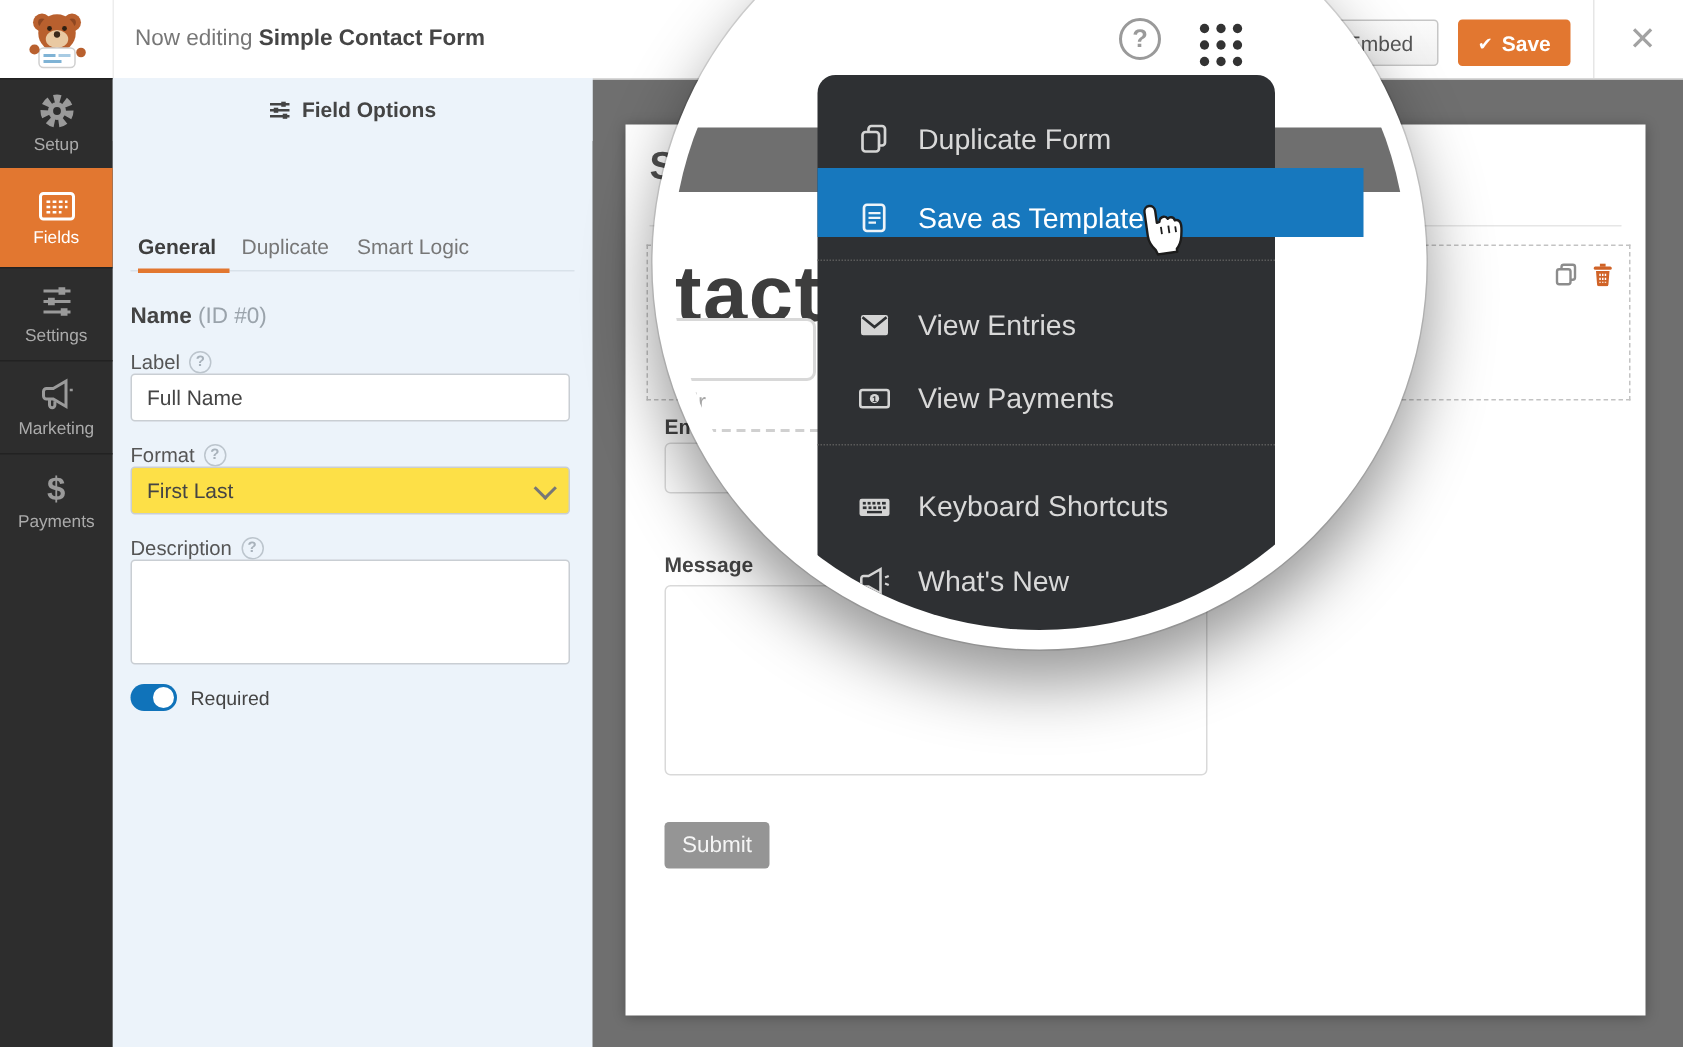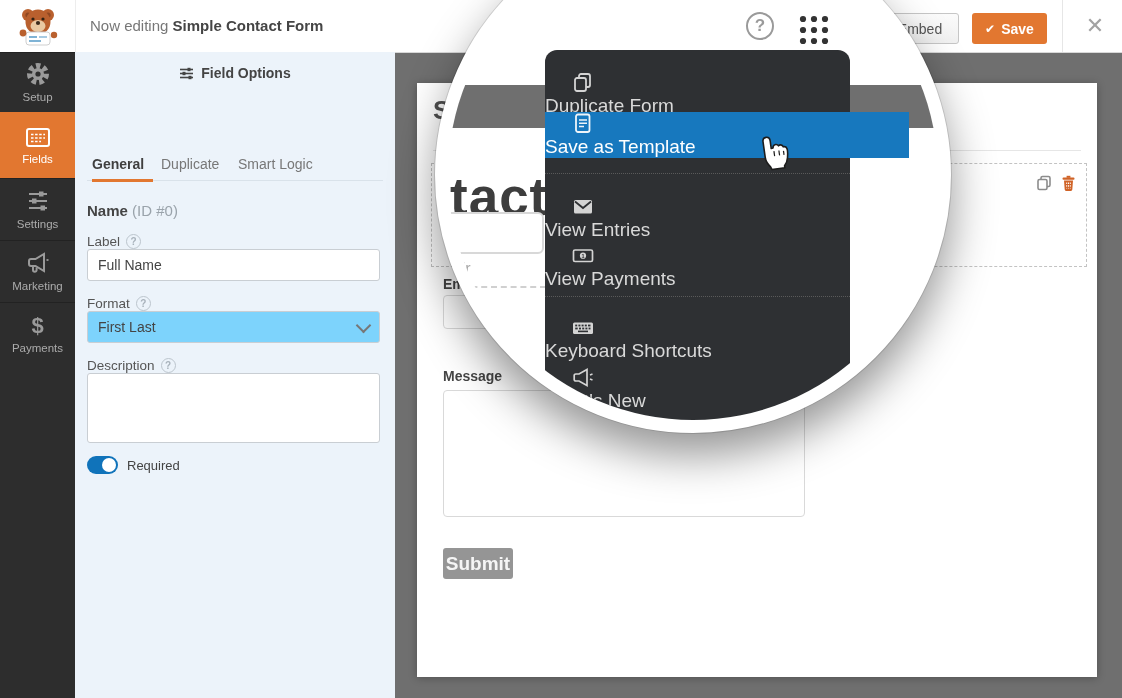--- a/index.html
+++ b/index.html
@@ -41,54 +41,54 @@
   .subtab.active{color:#3f3f3f;font-weight:bold;}
   .subtab-line{left:12px;top:128px;width:296px;height:1px;background:#d9e2ea;}
   .subtab-underline{left:17px;top:127px;width:61px;height:3px;background:#e27730;}
   .fld-title{left:12px;top:150px;font-size:15px;color:#9aa3ab;}
   .fld-title b{color:#444;}
   .flabel{font-size:13.5px;color:#555;display:flex;align-items:center;gap:6px;}
   .help-c{width:15px;height:15px;border:1.5px solid #bcc5cd;border-radius:50%;color:#a8b2bb;font-size:10px;display:inline-flex;
     align-items:center;justify-content:center;box-sizing:border-box;font-weight:bold;}
   .pinput{left:12px;width:293px;height:32px;box-sizing:border-box;border:1px solid #c9ced3;border-radius:3px;background:#fff;
     font-size:14px;color:#444;padding:0 10px;font-family:"Liberation Sans","DejaVu Sans",sans-serif;}
-  .pselect{left:12px;width:293px;height:32px;box-sizing:border-box;border:1px solid #c9ced3;border-radius:3px;background:#7dd3fc;
+  .pselect{left:12px;width:293px;height:32px;box-sizing:border-box;border:1px solid #c9ced3;border-radius:3px;background:#fde047;
     font-size:14px;color:#444;display:flex;align-items:center;padding:0 10px;cursor:pointer;justify-content:space-between;}
   .chev{width:9px;height:9px;border-right:2px solid #777;border-bottom:2px solid #777;transform:rotate(45deg);margin-top:-4px;}
   .ptext{left:12px;width:293px;height:70px;box-sizing:border-box;border:1px solid #c9ced3;border-radius:3px;background:#fff;resize:none;}
   .toggle{left:12px;top:404px;width:31px;height:18px;border-radius:9px;background:#1073ba;cursor:pointer;}
   .knob{position:absolute;right:2px;top:2px;width:14px;height:14px;border-radius:50%;background:#fff;}
   .req-lbl{left:52px;top:406px;font-size:13px;color:#444;}
 
   
   .form-panel{left:417px;top:83px;width:680px;height:594px;background:#fff;box-shadow:0 1px 8px rgba(0,0,0,.28);z-index:1;}
   .fp-title{left:16px;top:12px;font-size:26px;font-weight:600;color:#4f4f4f;white-space:nowrap;}
   .fp-rule{left:16px;top:67px;width:648px;height:1px;background:#e6e6e6;}
   .name-box{left:14px;top:80px;width:656px;height:104px;border:1px dashed #c3c3c3;box-sizing:border-box;cursor:pointer;}
   .nb-icons{position:absolute;right:10px;top:11px;display:flex;gap:9px;}
   .fp-label{font-size:14px;font-weight:bold;color:#454545;}
   .fp-input{left:26px;width:362px;height:34px;box-sizing:border-box;border:1px solid #d9d9d9;border-radius:4px;background:#fff;}
   .fp-textarea{left:26px;top:307px;width:362px;height:127px;box-sizing:border-box;border:1px solid #d9d9d9;border-radius:4px;background:#fff;}
-  .fp-submit{left:26px;top:465px;width:70px;height:31px;background:#959595;border-radius:3px;color:#f5f5f5;font-size:19px;
-    display:flex;align-items:center;justify-content:center;cursor:pointer;font-weight:bold;}
+  .fp-submit{left:26px;top:465px;width:70px;height:31px;background:#959595;border-radius:3px;color:#f5f5f5;font-size:15px;
+    display:flex;align-items:center;justify-content:center;cursor:pointer;}
 
   
   .magnifier{left:435px;top:-83px;width:516px;height:516px;box-sizing:border-box;border:13px solid #fff;border-radius:50%;
     background:#fff;overflow:hidden;z-index:20;
     box-shadow:0 0 0 1px rgba(0,0,0,.12), 0 22px 45px rgba(0,0,0,.42);}
   .mag-grayband{left:0;top:155px;width:490px;height:43px;background:#6f6f6f;}
   .mag-title{left:2px;top:236px;font-size:53px;font-weight:600;color:#3d3d3d;letter-spacing:1px;}
   .mag-input-frag{left:-12px;top:282px;width:104px;height:38px;border:2px solid #d8d8d8;border-radius:6px;background:#fff;}
   .mag-first{left:4px;top:330px;font-size:16px;color:#a6a6a6;}
   .mag-dash{left:-6px;top:356px;width:104px;border-top:2px dashed #d0d0d0;}
   .mag-help{left:298px;top:82px;width:28px;height:28px;border:2px solid #9a9a9a;border-radius:50%;box-sizing:border-box;
     color:#9a9a9a;font-size:17px;font-weight:bold;display:flex;align-items:center;justify-content:center;}
   .mag-grid{left:349px;top:83px;}
   .mag-menu{left:97px;top:120px;width:305px;height:375px;background:#2e3033;border-radius:12px 12px 0 0;}
-  .mag-row{position:absolute;left:0;width:364px;height:34px;display:flex;align-items:flex-start;color:#d9d9d9;font-size:19px;cursor:pointer;flex-direction:column;}
+  .mag-row{position:absolute;left:0;width:364px;height:34px;display:flex;align-items:flex-end;color:#d9d9d9;font-size:19px;cursor:pointer;}
   .mag-row .mi{width:24px;height:24px;margin-left:26px;margin-right:17px;flex:none;}
   .mag-row.hl{background:#1778be;height:46px;color:#fff;}
   .mag-div{position:absolute;left:0;width:305px;border-top:1px dotted #5a5a5a;}
   .hand{left:308px;top:196px;transform:rotate(-8deg);z-index:3;}
 
   .ic{display:block;}
 </style>
 </head>
 <body>
 

